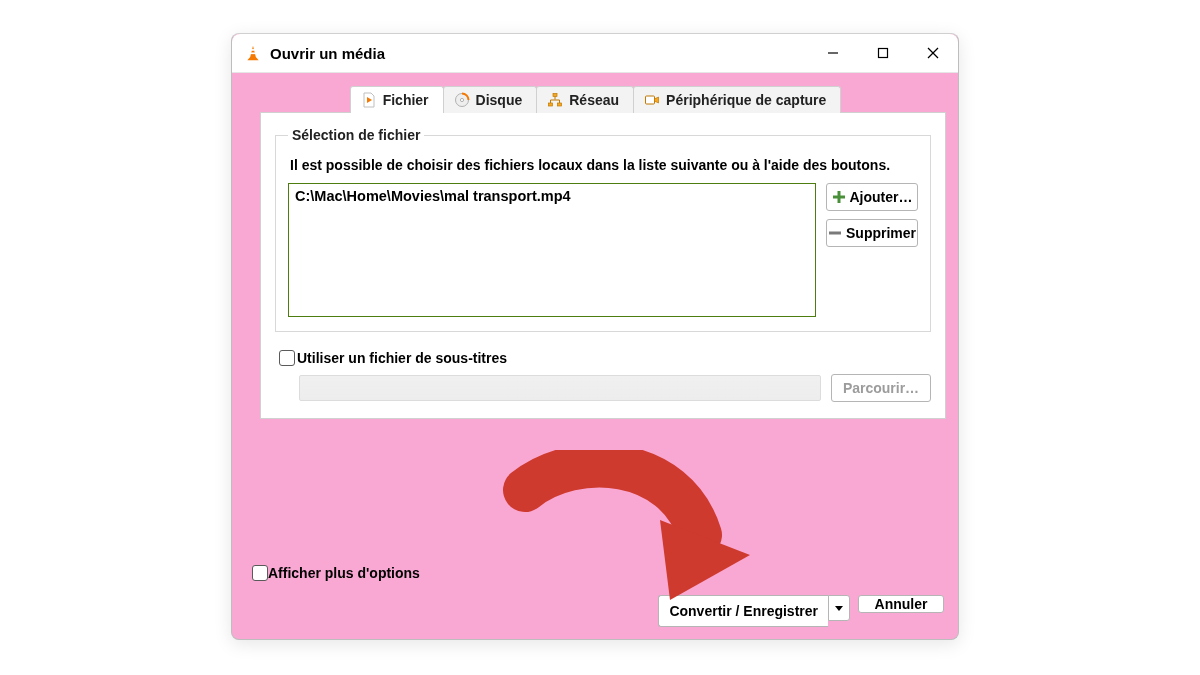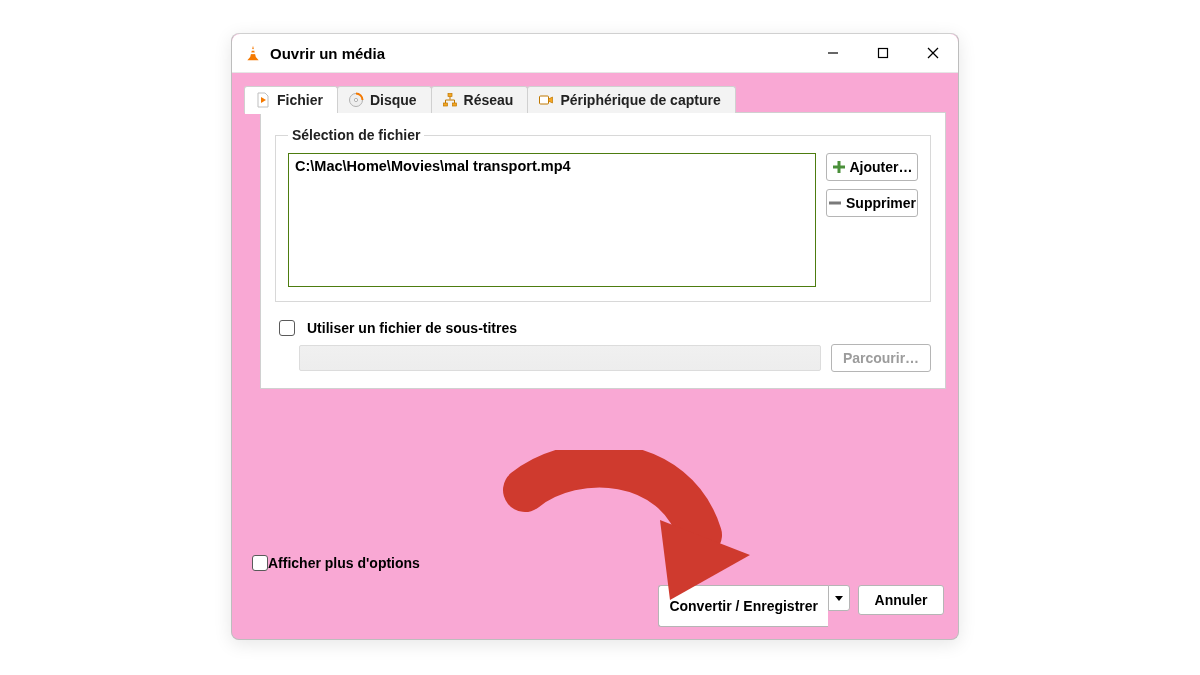--- a/index.html
+++ b/index.html
@@ -65,20 +65,21 @@
     position: relative;
   }
 
   
   .tabs {
     display: flex;
     align-items: flex-end;
     height: 30px;
     position: relative;
     z-index: 2;
+    justify-content: center;
   }
   .tab {
     display: flex;
     align-items: center;
     gap: 6px;
     padding: 5px 14px 5px 10px;
     border: 1px solid #d0d0d0;
     border-bottom: none;
     background: #f3f3f3;
     margin-right: -1px;
@@ -154,21 +155,21 @@
     border-radius: 3px;
     font-size: 14px;
     padding: 0 17px;
     box-sizing: border-box;
   }
   .btn .plus { width:14px; height:14px; }
 
   .subtitle-row {
     display: flex;
     align-items: center;
-    gap: 12px;
+    gap: 2px;
     margin: 18px 0 8px 4px;
   }
   .chk {
     width: 16px; height: 16px;
     border: 1.5px solid #5a5a5a;
     border-radius: 3px;
     background: #fff;
     box-sizing: border-box;
   }
   .subrow2 {
@@ -205,32 +206,32 @@
     gap: 8px;
   }
   .splitbtn {
     display: flex;
   }
   .splitbtn .main {
     border-top-right-radius: 0;
     border-bottom-right-radius: 0;
     border-right: none;
     padding: 0 10px;
-    height: 42px;
+    height: 32px;
   }
   .splitbtn .drop {
     border-top-left-radius: 0;
     border-bottom-left-radius: 0;
     width: 22px;
     height: 26px;
     padding: 0;
   }
   .cancelbtn {
     width: 86px;
-    height: 30px;
+    height: 18px;
   }
 
   
   .arrow {
     position: absolute;
     pointer-events: none;
   }
 </style>
 </head>
 <body>
@@ -307,20 +308,21 @@
           </svg>
         </span>
         <span>Périphérique de capture</span>
       </div>
     </div>
 
     <div class="tabpage">
 
       <fieldset class="fs">
         <legend>Sélection de fichier</legend>
+        <div class="instr">Il est possible de choisir des fichiers locaux dans la liste suivante ou à l'aide des boutons.</div>
 
         <div class="filerow">
           <div class="filelist">
             <div>C:\Mac\Home\Movies\mal transport.mp4</div>
           </div>
           <div class="sidebtns">
             <div class="btn">
               <span class="plus">
                 <svg viewBox="0 0 14 14" width="14" height="14">
                   <rect x="5.5" y="1" width="3" height="12" fill="#4a8f3a"></rect>

